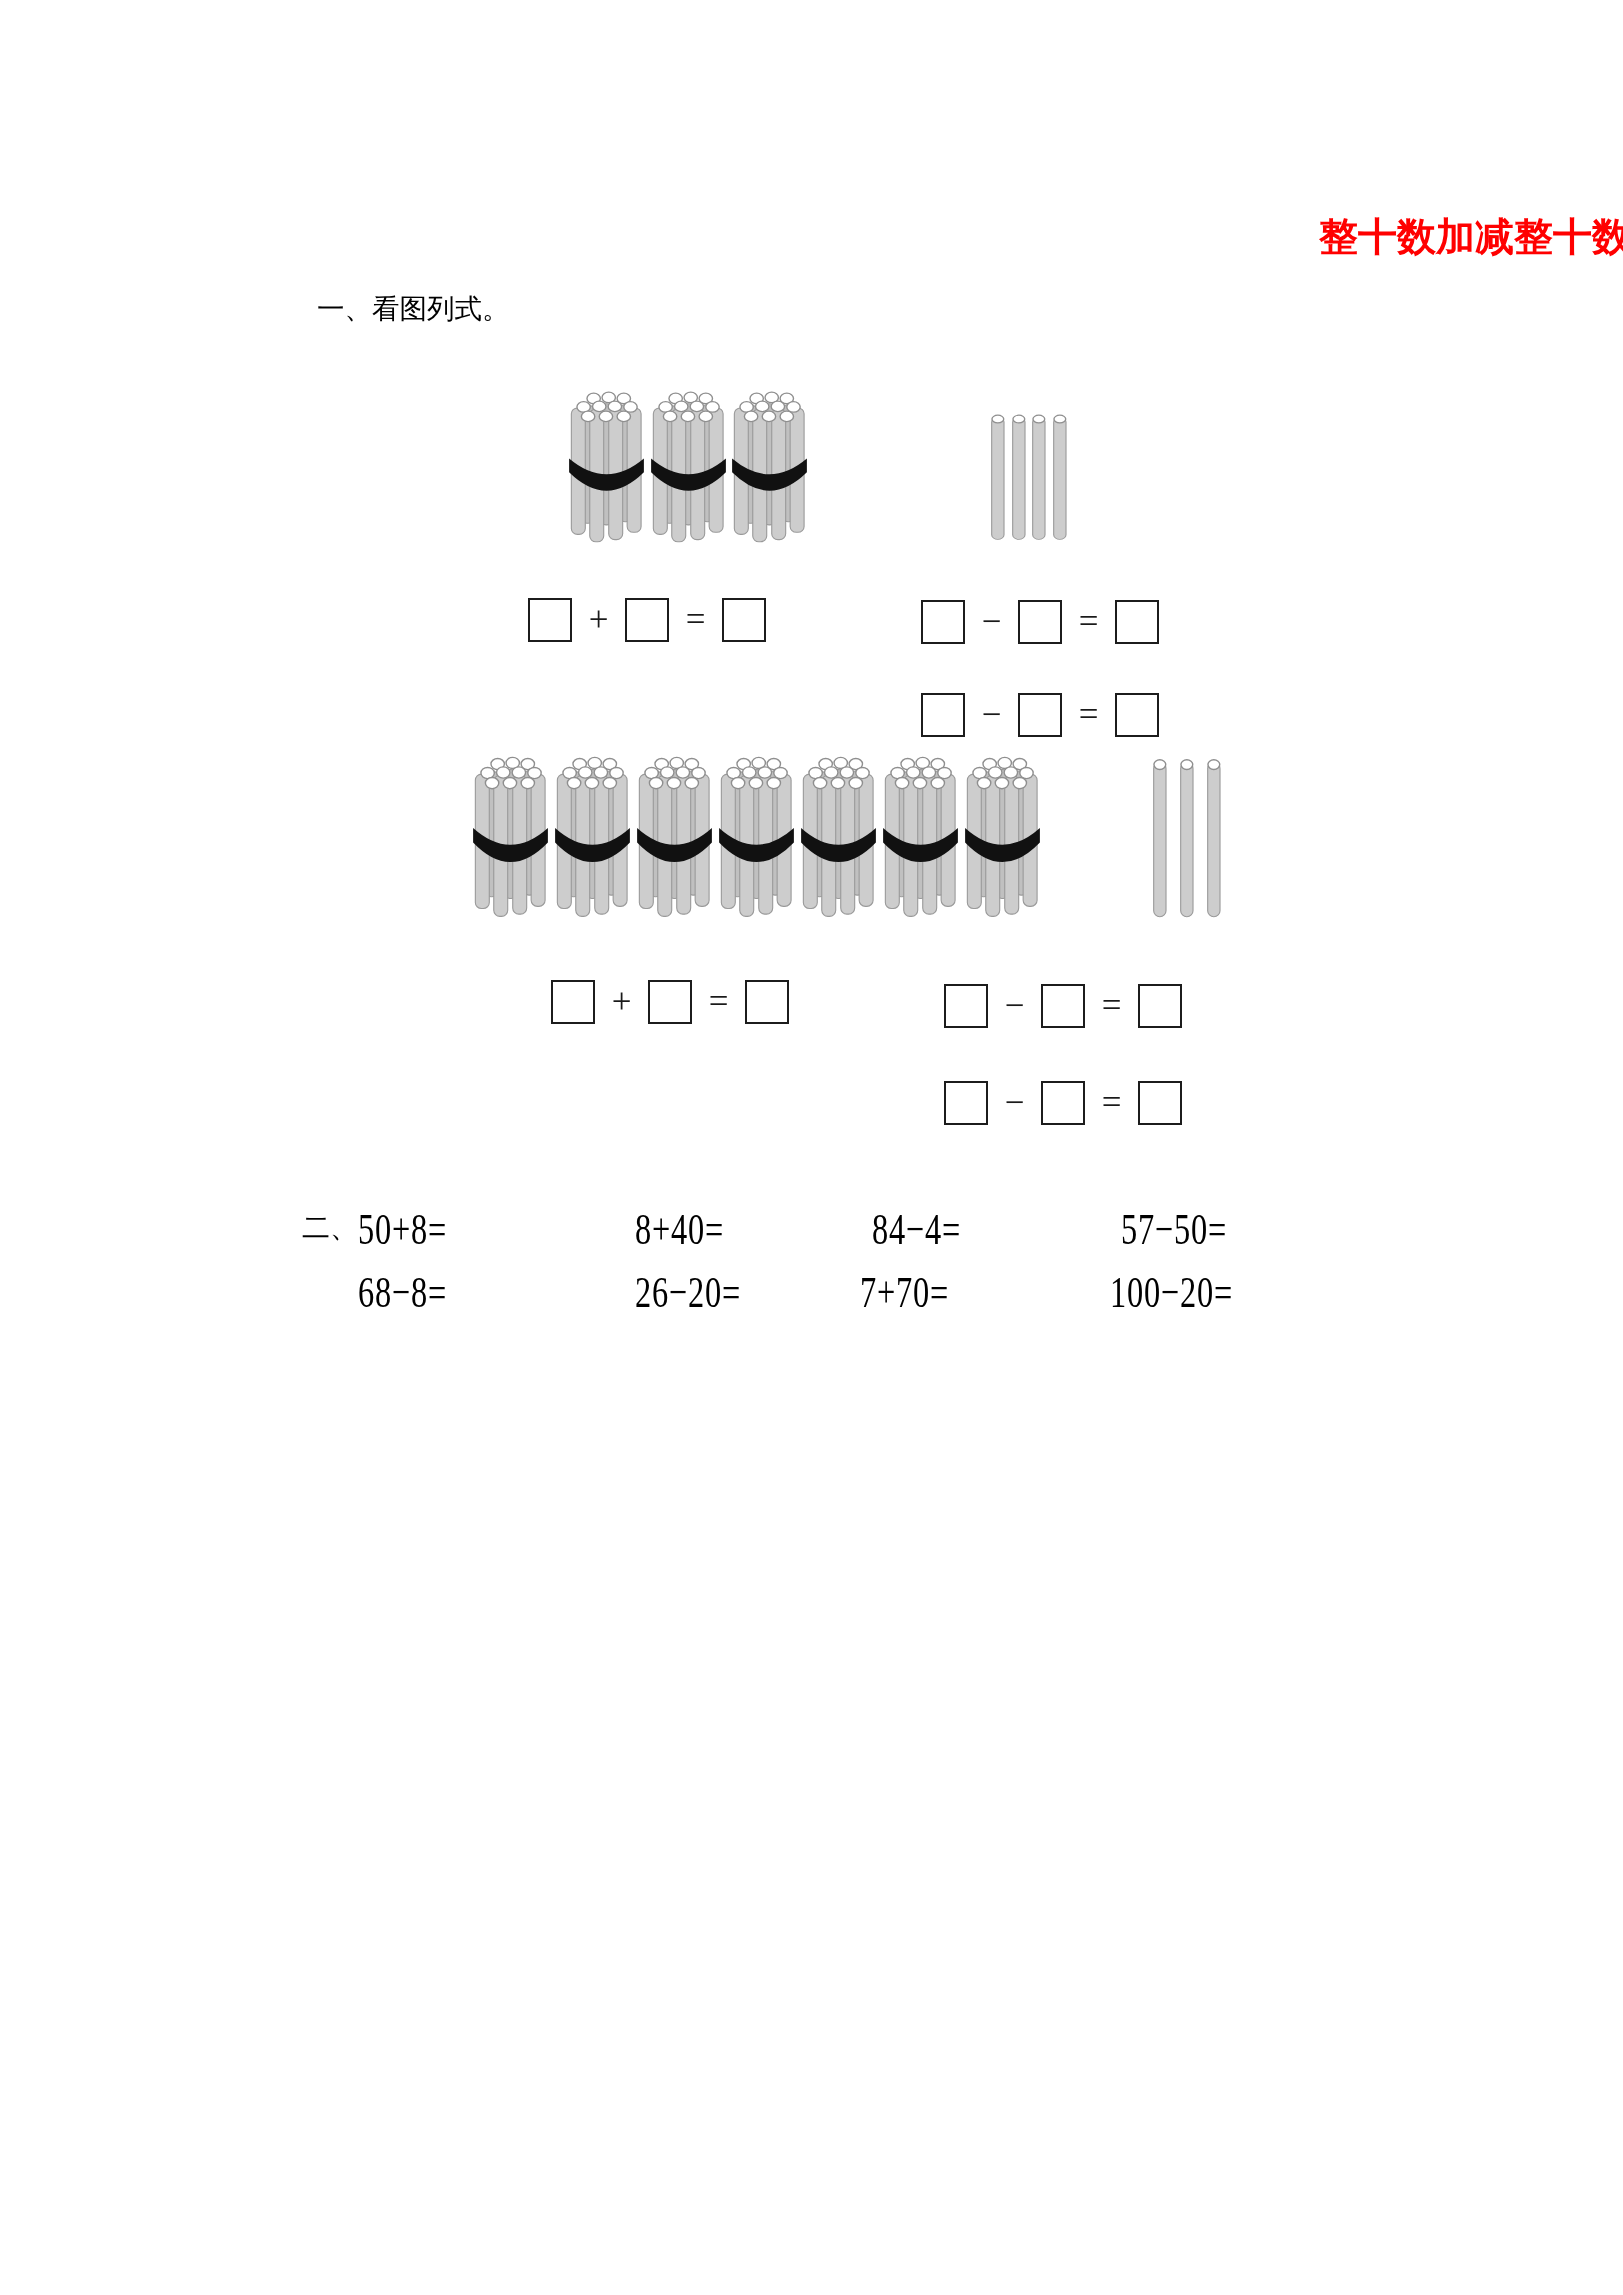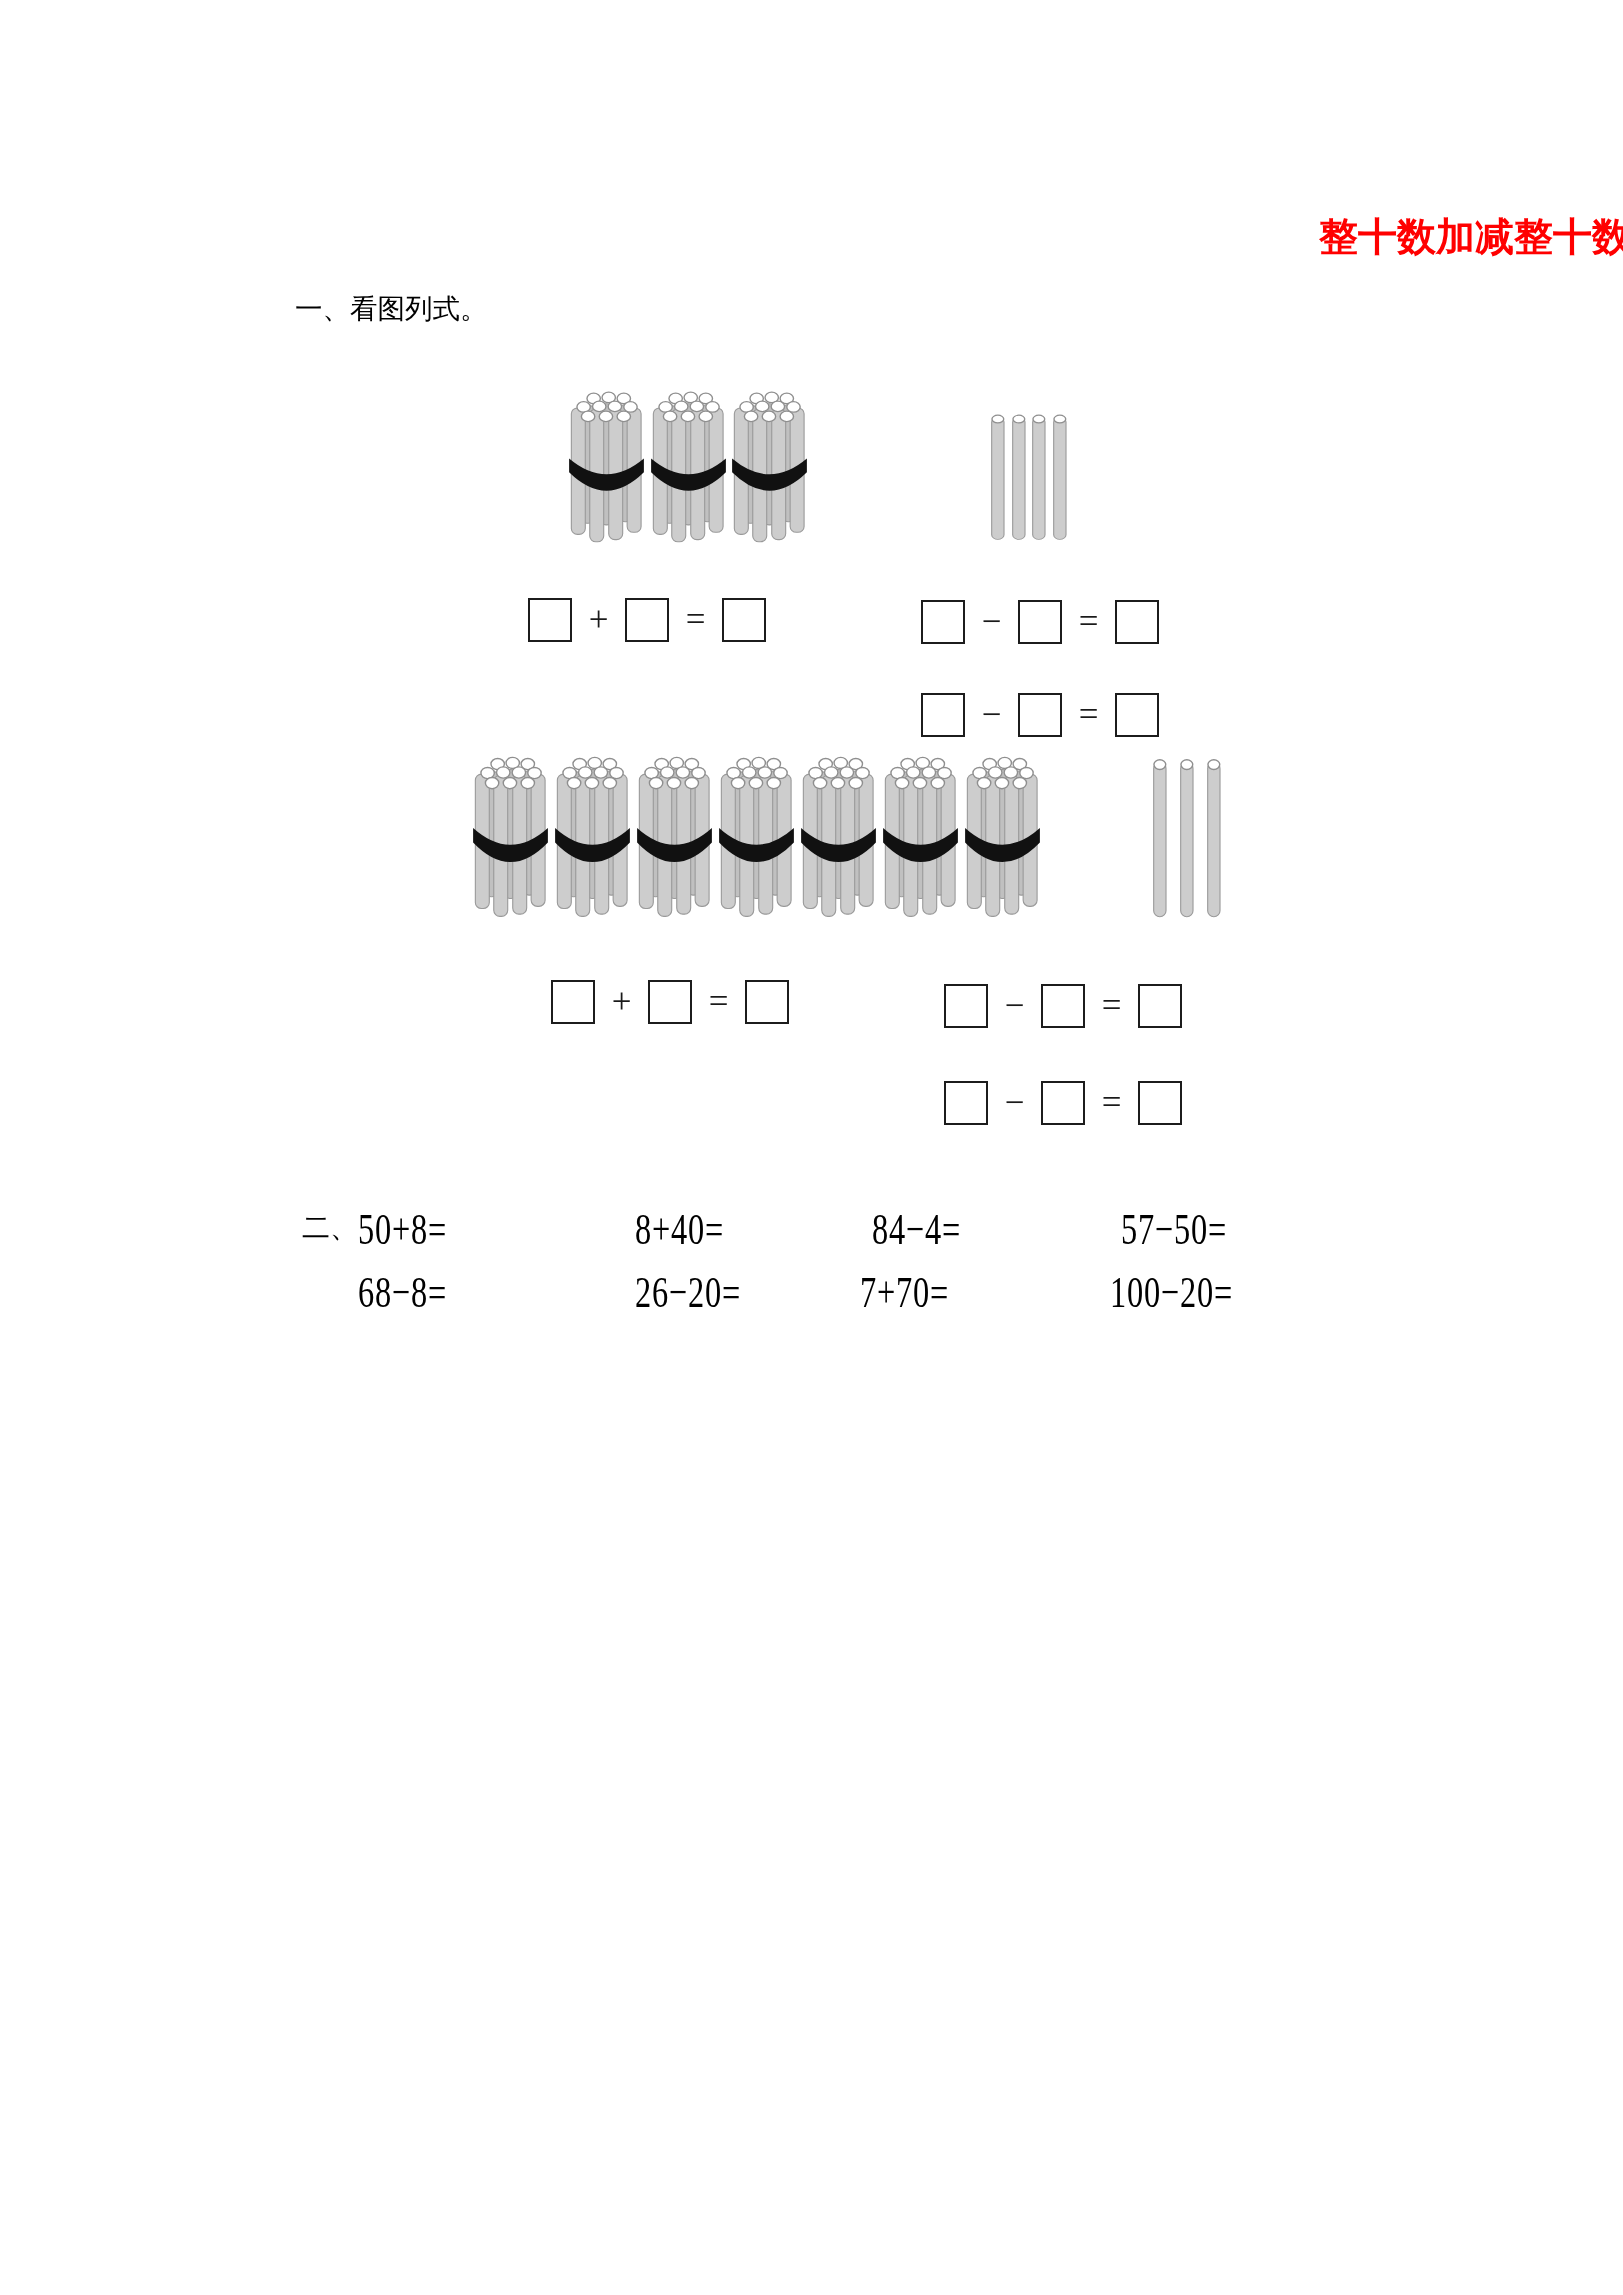--- a/index.html
+++ b/index.html
@@ -16,21 +16,21 @@
   #title{
     top:221px;left:8px;width:100%;
     text-align:right;
     font-size:39px;
     font-weight:bold;
     color:#ff0000;
     line-height:1;
     font-family:Liberation Mono, monospace;
   }
   #sec1-heading{
-    left:295px;top:294px;
+    left:317px;top:294px;
     font-size:27.5px;
     line-height:1.1;
   }
   .sticks{
     position:absolute;
     display:flex;
     align-items:flex-start;
   }
   .sticks svg{display:block;flex:0 0 auto;}
   .eq{

